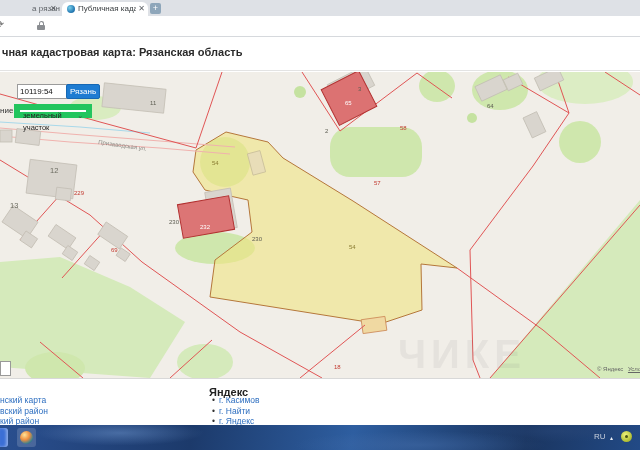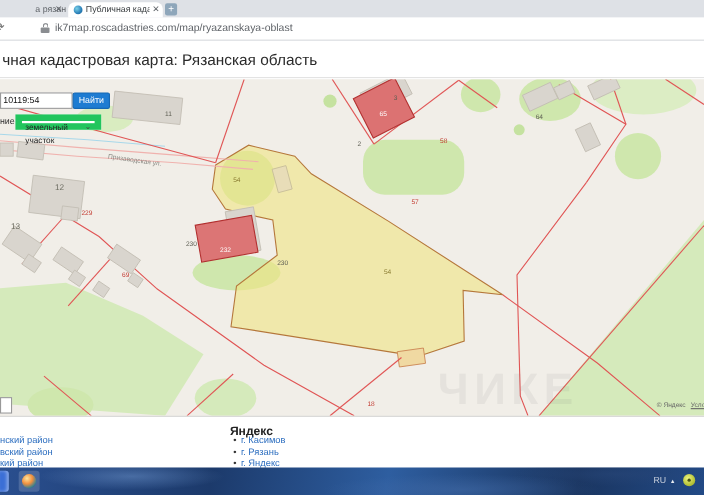--- a/index.html
+++ b/index.html
@@ -20,33 +20,33 @@
       background:#8ea6ba;color:#fff;font-size:9px;line-height:11px;text-align:center;border-radius:2px;}
   .toolbar{position:absolute;left:0;top:16px;width:640px;height:20px;background:#fff;
       border-bottom:1px solid #d6d9dd;}
   .reload-part{position:absolute;left:-5px;top:2px;color:#777;font-size:11px;}
   .lockwrap{position:absolute;left:37px;top:5px;width:8px;height:9px;}
   .lock-body{position:absolute;left:0;bottom:0;width:8px;height:5px;background:#8a8d91;border-radius:1px;}
   .lock-shackle{position:absolute;left:1.5px;top:0;width:5px;height:4px;border:1.2px solid #8a8d91;
       border-bottom:none;border-radius:3px 3px 0 0;box-sizing:border-box;}
   .url{position:absolute;left:50px;top:4px;font-size:9.5px;color:#5f6368;white-space:nowrap;}
   
-  .pageheading{position:absolute;left:2px;top:46px;font-size:14px;color:#2b2b2b;white-space:nowrap;}
+  .pageheading{position:absolute;left:2px;top:46px;font-size:11px;color:#2b2b2b;white-space:nowrap;font-weight:bold;}
   .maprule{position:absolute;left:0;top:70px;width:640px;height:0;border-top:1px solid #e3e3e3;}
   .mapwrap{position:absolute;left:0;top:72px;width:640px;height:306px;background:#f1eee8;
       border-bottom:1px solid #d8d8d8;overflow:hidden;}
   svg{display:block;}
   .mlbl{font-size:6px;fill:#5d5d52;}
   .mlbl-red{font-size:6px;fill:#c23a30;}
   .mlbl-olive{font-size:6px;fill:#8b7d33;}
   .mlbl-white{font-size:6px;fill:#ffffff;}
   .mlbl-big{font-size:7.5px;fill:#6b6b60;}
   .street-lbl{font-size:6px;fill:#8a8a84;}
   
-  .searchbox{position:absolute;left:0;top:84px;width:60px;height:13px;border:1px solid #9b9b9b;
+  .searchbox{position:absolute;left:17px;top:84px;width:60px;height:13px;border:1px solid #9b9b9b;
       font-size:8px;padding:0 2px;color:#111;background:#fff;box-sizing:content-box;}
   .findbtn{position:absolute;left:66px;top:84px;width:34px;height:15px;background:#1e7cd2;
       border:1px solid #1668b4;color:#fff;font-size:8px;border-radius:2px;line-height:13px;
       text-align:center;box-sizing:border-box;}
   .typelabel{position:absolute;left:0;top:106px;font-size:8px;color:#333;}
   .typeselect{position:absolute;left:14px;top:104px;width:78px;height:14px;border:6px solid #22c55e;
       background:#fff;font-size:7.5px;color:#222;line-height:12px;padding-left:3px;box-sizing:border-box;}
   .chev{position:absolute;right:3px;top:0;font-size:7px;color:#444;}
   .mapctrl{position:absolute;left:0;top:361px;width:11px;height:15px;background:#fff;border:1px solid #999;
       box-sizing:border-box;}
@@ -93,21 +93,20 @@
     <span class="tab-close2">✕</span>
   </div>
   <div class="newtab">+</div>
 </div>
 <div class="toolbar">
   <span class="reload-part">⟳</span>
   <span class="lockwrap">
     <span class="lock-shackle"></span>
     <span class="lock-body"></span>
   </span>
-  <span class="url">ik7map.roscadastries.com/map/ryazanskaya-oblast</span>
 </div>
 
 <div class="pageheading">чная кадастровая карта: Рязанская область</div>
 <div class="maprule"></div>
 
 <div class="mapwrap">
 <svg width="640" height="306" viewBox="0 0 640 306">
 
   <polygon points="640,128 640,306 490,306" fill="#d5eabb"></polygon>
   <ellipse cx="585" cy="10" rx="48" ry="22" fill="#dcedc4"></ellipse>
@@ -192,46 +191,46 @@
   <text x="200" y="157" class="mlbl-white">232</text>
   <text x="252" y="169" class="mlbl">230</text>
   <text x="349" y="177" class="mlbl-olive">54</text>
   <text x="111" y="180" class="mlbl-red">69</text>
   <text x="334" y="297" class="mlbl-red">18</text>
   <text x="98" y="72" transform="rotate(8 98 72)" class="street-lbl">Призаводская ул.</text>
 </svg>
 </div>
 
 <input class="searchbox" value="10119:54" style="">
-<div class="findbtn">Найти</div>
+<div class="findbtn">Рязань</div>
 <span class="typelabel">ние</span>
 <div class="typeselect">
   <span>земельный участок</span>
   <span class="chev">⌄</span>
 </div>
 
 <div class="mapctrl"></div>
 
 <div class="attrib">
   <span>© Яндекс</span>
   <span class="terms">Условия использования</span>
 </div>
 
 <div class="watermark">ЧИКЕ</div>
 
 <div class="districts">
-  <div><span class="distlink">нский район</span></div>
+  <div><span class="distlink">нский карта</span></div>
   <div><span class="distlink">вский район</span></div>
   <div><span class="distlink">кий район</span></div>
 </div>
 
 <div class="cities-title">Яндекс</div>
 <div class="cities">
   <div><span class="b">•</span><span class="citylink">г. Касимов</span></div>
-  <div><span class="b">•</span><span class="citylink">г. Рязань</span></div>
+  <div><span class="b">•</span><span class="citylink">г. Найти</span></div>
   <div><span class="b">•</span><span class="citylink">г. Яндекс</span></div>
 </div>
 
 <div class="taskbar">
   <div class="startfrag"></div>
   <div class="qlaunch">
     <div class="qicon"></div>
   </div>
   <span class="traylang">RU</span>
   <span class="traycaret">▴</span>

